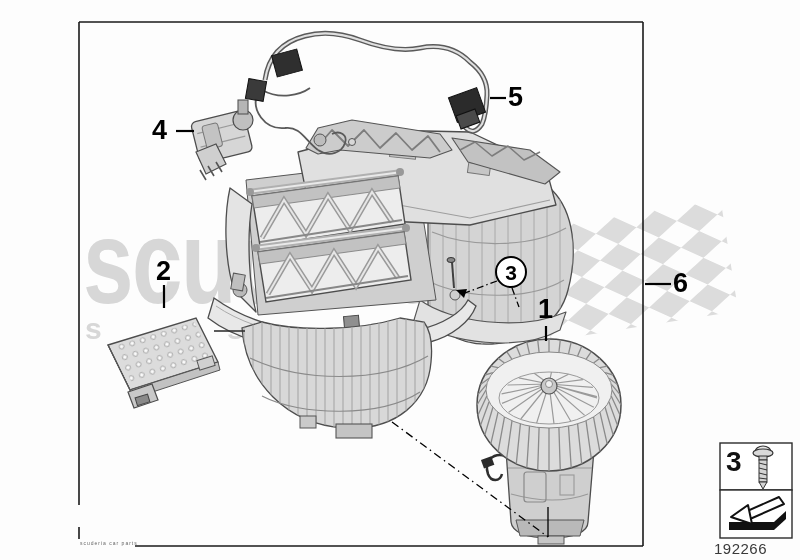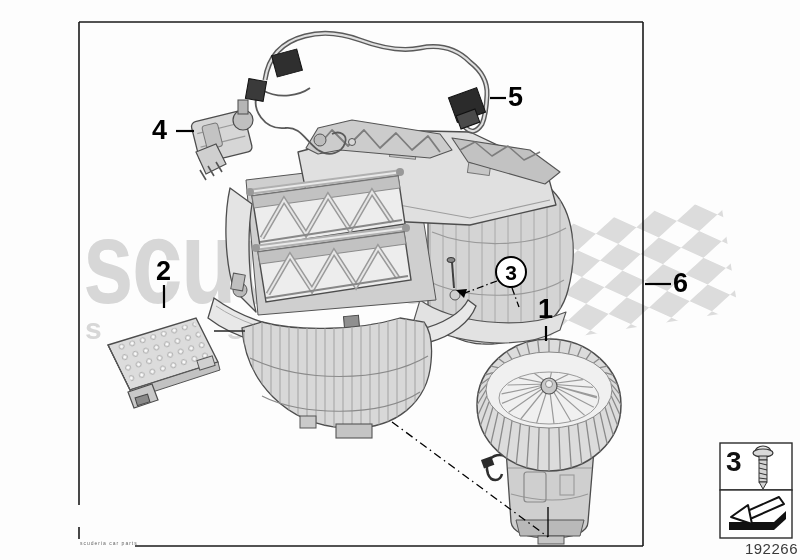--- a/index.html
+++ b/index.html
@@ -10,21 +10,21 @@
           color:#d7d7d7;line-height:1;transform:scaleX(0.77);transform-origin:left top;
           letter-spacing:-2px;white-space:nowrap;}
   .wm-s{position:absolute;top:314px;z-index:1;font-size:30px;font-weight:700;color:#d7d7d7;line-height:1;}
   .wm-footer{position:absolute;left:80px;top:541px;z-index:3;font-size:5px;color:#666;
              letter-spacing:1px;line-height:1;}
   .lbl{position:absolute;z-index:4;font-size:27px;font-weight:700;color:#000;line-height:1;}
   .lbl-circ3{position:absolute;left:496px;top:262px;width:30px;text-align:center;z-index:4;
              font-size:21px;font-weight:700;color:#000;line-height:1;}
   .inset3{position:absolute;left:726px;top:448px;z-index:4;font-size:28px;font-weight:700;
           color:#111;line-height:1;}
-  .docnum{position:absolute;left:714px;top:541px;width:84px;text-align:right;z-index:4;
+  .docnum{position:absolute;left:714px;top:541px;width:84px;text-align:left;z-index:4;
           font-size:15px;color:#3a3a3a;line-height:1;letter-spacing:0.5px;}
 </style>
 </head>
 <body>
 
 <div id="stage">
 
   <div class="wm-big">scuderia</div>
   <div class="wm-s" style="left:85px">s</div>
   <div class="wm-s" style="left:227px">s</div>

